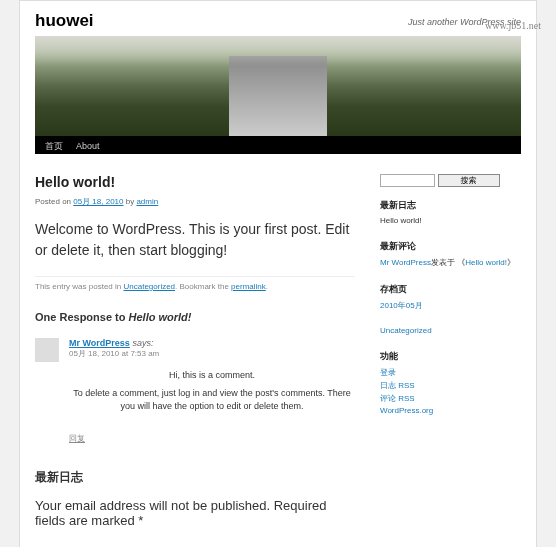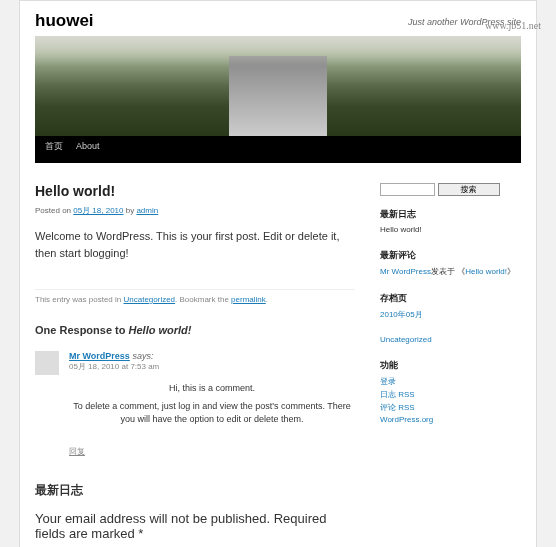--- a/index.html
+++ b/index.html
@@ -4,29 +4,29 @@
 <style>
 * { margin: 0; padding: 0; box-sizing: border-box; }
 body { font-family: "Helvetica Neue", Helvetica, Arial, sans-serif; font-size: 11px; color: #333; background: #f1f1f1; width: 556px; position: relative; }
 .page { background: #fff; margin: 0 auto; width: 518px; border: 1px solid #ddd; margin-top: 0; }
 .header { padding: 10px 15px 5px; }
 .site-title { font-size: 17px; font-weight: bold; color: #000; }
 .tagline { float: right; font-size: 9px; color: #666; font-style: italic; margin-top: -14px; }
 .banner { height: 100px; margin: 0 15px; background: linear-gradient(to bottom, #b8c4a8 0%, #a8b898 15%, #889878 30%, #586848 50%, #384828 70%, #283818 100%); position: relative; overflow: hidden; }
 .banner::before { content: ''; position: absolute; left: 40%; right: 40%; top: 20%; bottom: 0; background: linear-gradient(to bottom, #888 0%, #aaa 50%, #ccc 100%); }
 .banner::after { content: ''; position: absolute; left: 0; right: 0; top: 0; height: 30%; background: linear-gradient(to bottom, #d8d8d0 0%, rgba(216,216,208,0) 100%); }
-.nav { background: #000; height: 27px; margin: 0 15px; padding: 3px 10px; }
+.nav { background: #000; height: 18px; margin: 0 15px; padding: 3px 10px; }
 .nav span { color: #ccc; font-size: 9px; margin-right: 10px; }
 .content { display: flex; padding: 20px 15px; gap: 25px; }
 .main { flex: 0 0 320px; }
 .sidebar { flex: 1; font-size: 9px; }
 .post-title { font-size: 14px; color: #222; font-weight: bold; margin-bottom: 6px; }
 .meta { font-size: 8px; color: #666; margin-bottom: 12px; }
 .meta a { color: #1b7bb9; text-decoration: underline; }
-.post-content { font-size: 11px; color: #333; margin-bottom: 28px; line-height: 1.5; }
+.post-content { font-size: 14px; color: #333; margin-bottom: 15px; line-height: 1.5; }
 .posted-in { font-size: 8px; color: #888; border-top: 1px solid #eee; padding-top: 5px; margin-bottom: 20px; }
 .posted-in a { color: #1b7bb9; text-decoration: underline; }
 .response-title { font-size: 11px; font-weight: bold; margin-bottom: 15px; }
 .response-title em { font-style: italic; }
 .comment { display: flex; gap: 10px; margin-bottom: 10px; }
 .avatar { width: 24px; height: 24px; background: #ddd; flex-shrink: 0; }
 .comment-body { font-size: 9px; }
 .comment-author a { color: #1b7bb9; font-weight: bold; text-decoration: underline; }
 .comment-author .says { font-style: italic; color: #666; }
 .comment-date { font-size: 8px; color: #888; margin-bottom: 10px; }

